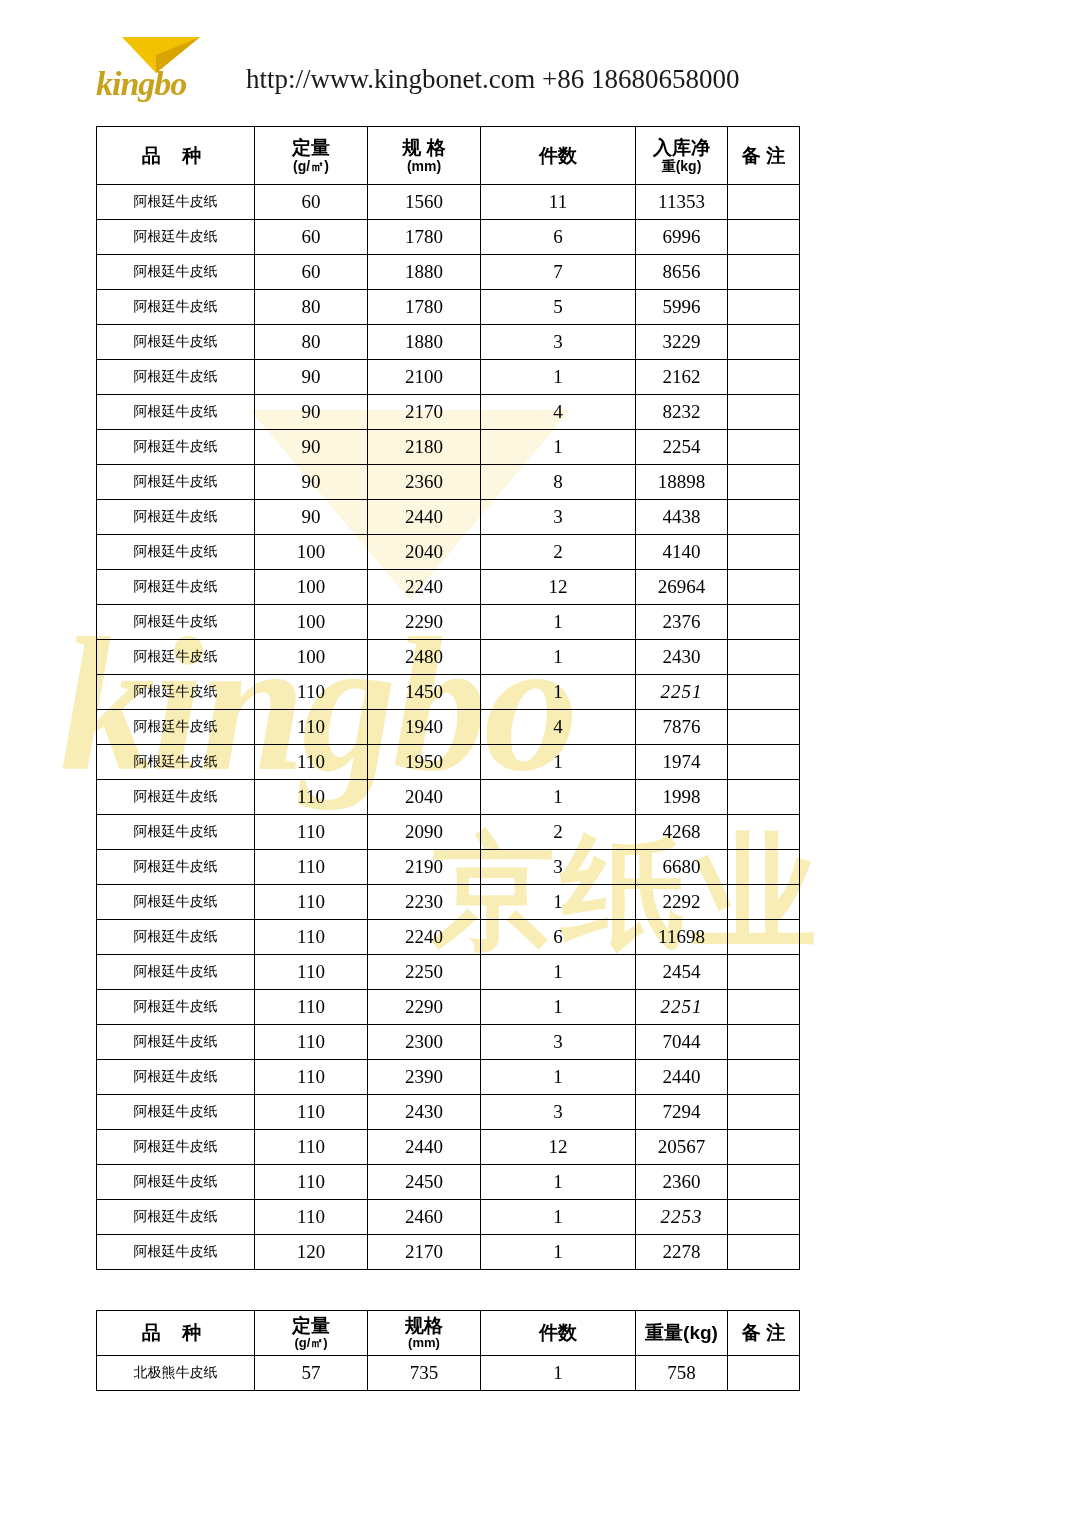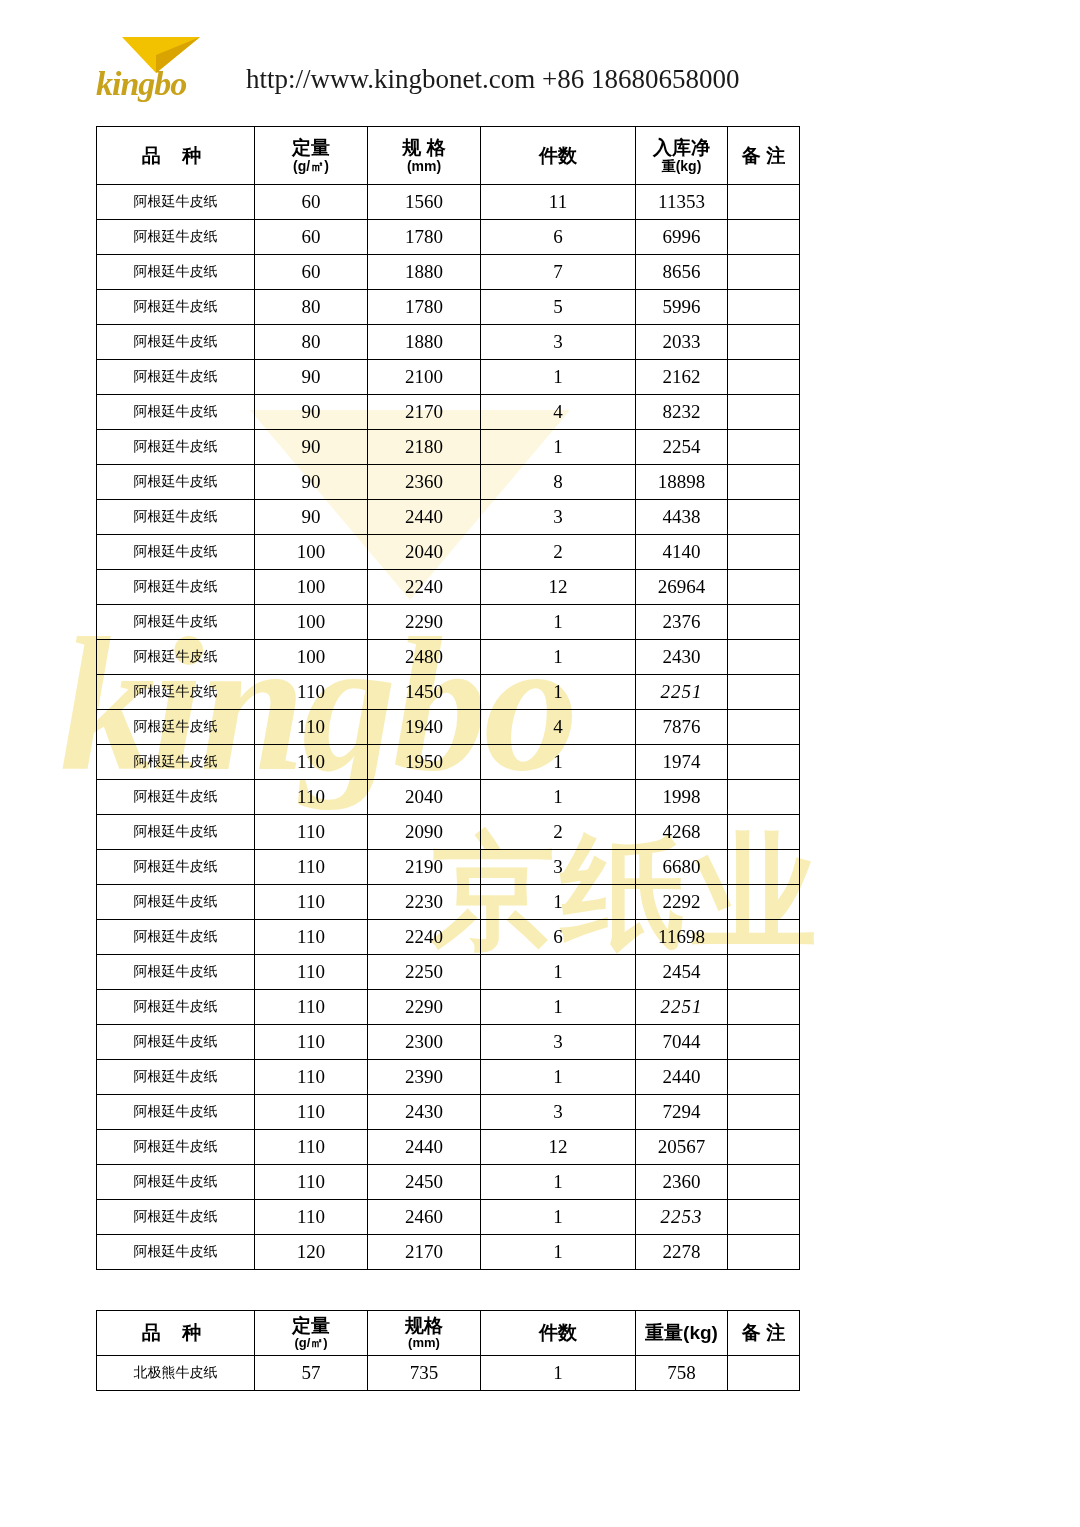--- a/index.html
+++ b/index.html
@@ -242,21 +242,21 @@
           <td>1780</td>
           <td>5</td>
           <td>5996</td>
           <td></td>
         </tr>
         <tr>
           <td class="name">阿根廷牛皮纸</td>
           <td>80</td>
           <td>1880</td>
           <td>3</td>
-          <td>2033</td>
+          <td>3229</td>
           <td></td>
         </tr>
         <tr>
           <td class="name">阿根廷牛皮纸</td>
           <td>90</td>
           <td>2100</td>
           <td>1</td>
           <td>2162</td>
           <td></td>
         </tr>

